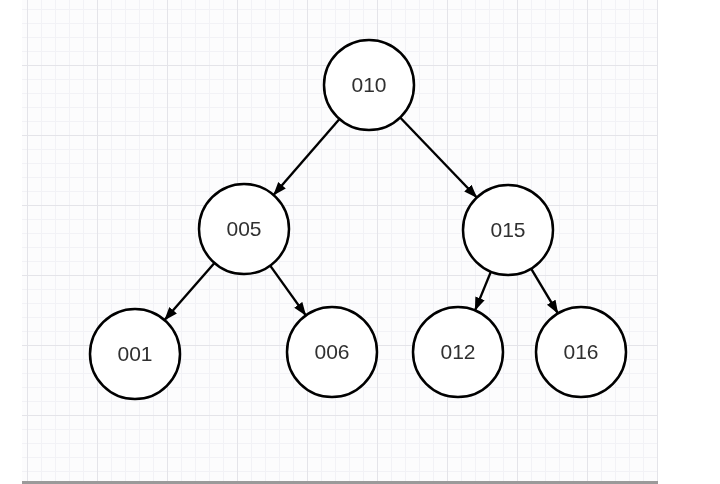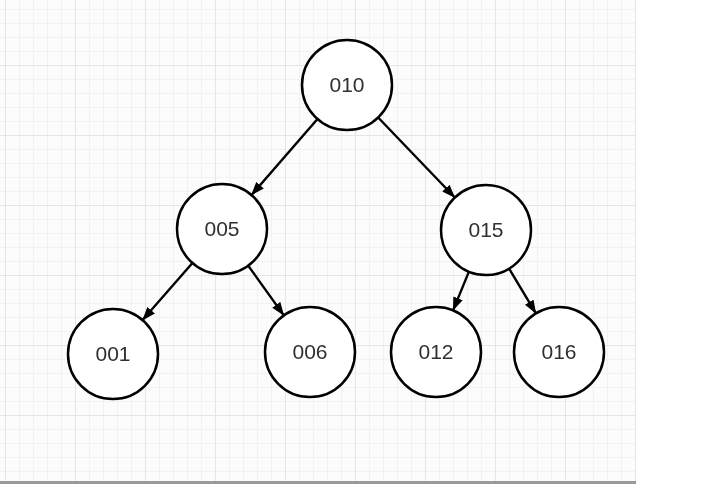--- a/index.html
+++ b/index.html
@@ -8,20 +8,21 @@
     width: 720px;
     height: 484px;
     overflow: hidden;
     font-family: "Liberation Sans", sans-serif;
   }
   .canvas {
     position: relative;
     width: 636px;
     height: 484px;
     overflow: hidden;
+    margin-left: 22px;
   }
   .canvas svg {
     position: absolute;
     left: 0;
     top: 0;
     display: block;
   }
   .bottom-edge {
     position: absolute;
     left: 0;

